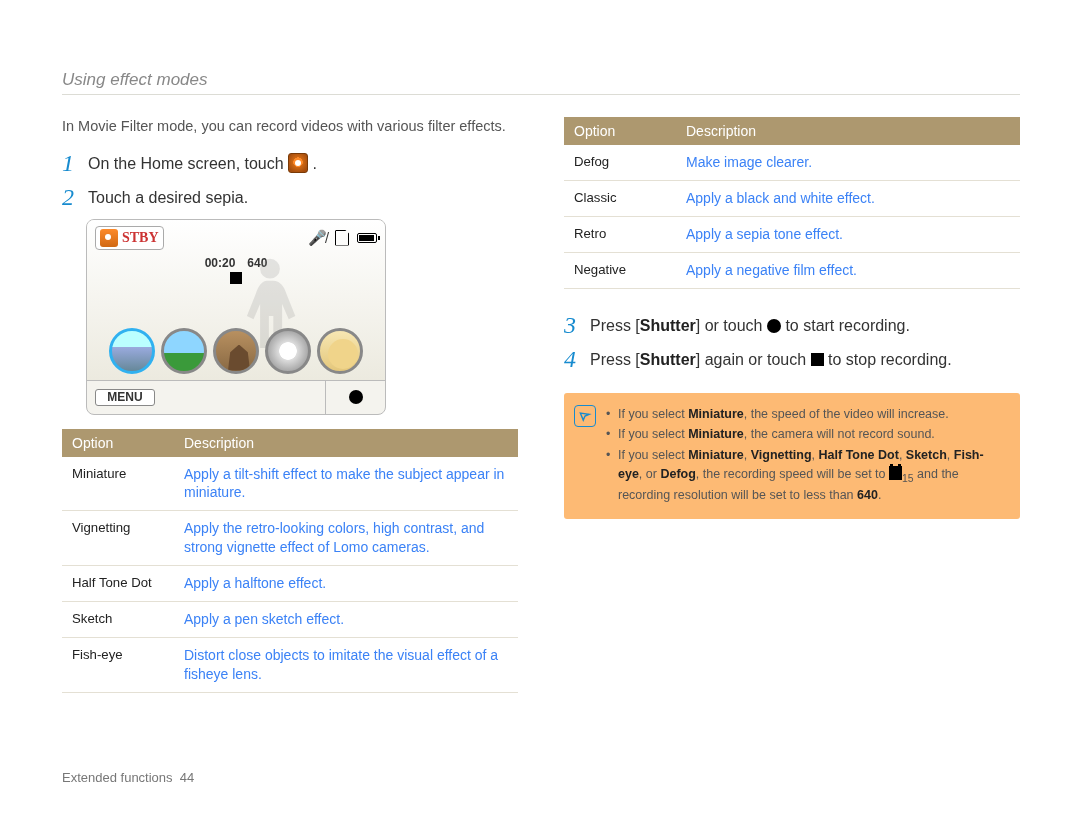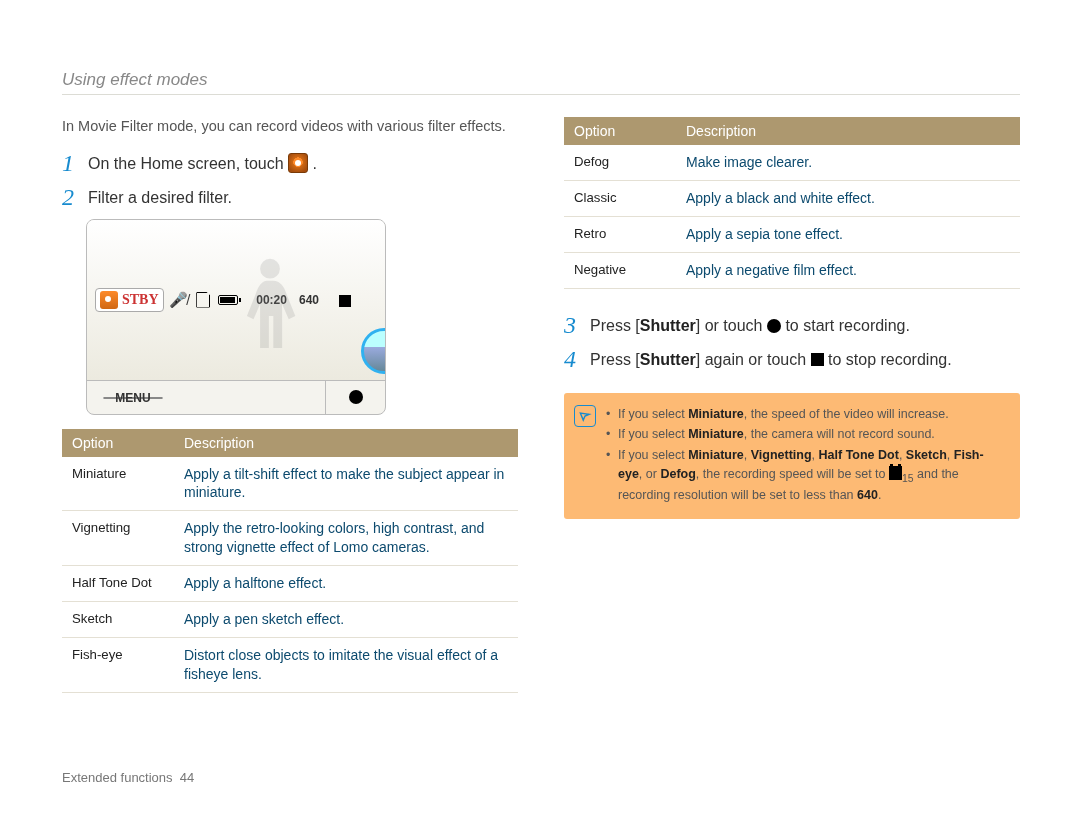--- a/index.html
+++ b/index.html
@@ -96,21 +96,21 @@
     width: 300px;
     border:1px solid #bbb;
     border-radius:8px;
     overflow:hidden;
     background:#f4f3ee;
   }
   .lcd-screen {
     height:160px;
     background: linear-gradient(#fff,#eceadf);
     position:relative;
-    display:flex; flex-direction:row;
+    display:flex; flex-direction:column;
   }
   .lcd-top {
     display:flex; align-items:center; gap:6px;
     padding:6px 8px;
   }
   .stby-badge {
     background:#fff; border:1px solid #aaa; border-radius:4px;
     padding:2px 4px; display:flex; align-items:center; gap:4px;
   }
   .stby-cam {
@@ -141,35 +141,35 @@
   .t3::after{content:"";position:absolute;left:12px;top:14px;width:22px;height:26px;background:#6a4b2f;clip-path:polygon(50% 0,90% 30%,100% 100%,0 100%,10% 30%);}
   .t4{ background: radial-gradient(circle at 50% 50%, #fff 30%, #ddd 32%, #aaa 70%);}
   .t5{ background: linear-gradient(#f7e7b3,#e4c77b);}
   .t5::after{content:"";position:absolute;left:8px;top:8px;width:30px;height:30px;border-radius:50%;background:#f0d48a;}
   .lcd-bottombar {
     display:flex; height:34px; border-top:1px solid #bbb;
   }
   .lcd-menu {
     width:60px; display:flex; align-items:center; justify-content:center;
     border-right:1px solid #bbb; font-weight:900; font-size:12px;
-    background:#fff; border:1px solid #888; margin:16px; border-radius:3px;
+    background:#fff; border:1px solid #888; margin:8px; border-radius:3px;
   }
   .lcd-spacer{ flex:1;}
   .lcd-rec { width:60px; display:flex; align-items:center; justify-content:center; border-left:1px solid #bbb;}
 
   
   table.opts { width:100%; border-collapse:collapse; font-size:14px; margin-top:10px;}
   table.opts th {
     background:#ad986f; color:#fff; font-weight:400; text-align:left;
     padding:6px 10px;
   }
   table.opts th:first-child{ width:112px;}
   table.opts td {
     padding:8px 10px; border-bottom:1px solid #e4e0d4; vertical-align:top;
-    line-height:1.35; color:#0c4a6e;
+    line-height:1.35; color:#3b82f6;
   }
   table.opts td:first-child{ font-size:13.2px; color:#222;}
 
   
   .note {
     margin-top:22px;
     background:#fdba74;
     border-radius:3px;
     padding:12px 14px 12px 42px;
     position:relative;
@@ -203,21 +203,21 @@
 
       <ol class="steps">
         <li>
           <span class="step-body">
             <span>On the Home screen, touch </span>
             <span class="inline-icon home-icon"></span>
             <span>.</span>
           </span>
         </li>
         <li>
-          <span class="step-body">Filter a desired filter.</span>
+          <span class="step-body">Touch a desired sepia.</span>
         </li>
       </ol>
 
       <div class="lcd">
         <div class="lcd-screen">
           <div class="lcd-top">
             <div class="stby-badge">
               <span class="stby-cam"></span>
               <span class="stby-text">STBY</span>
             </div>

